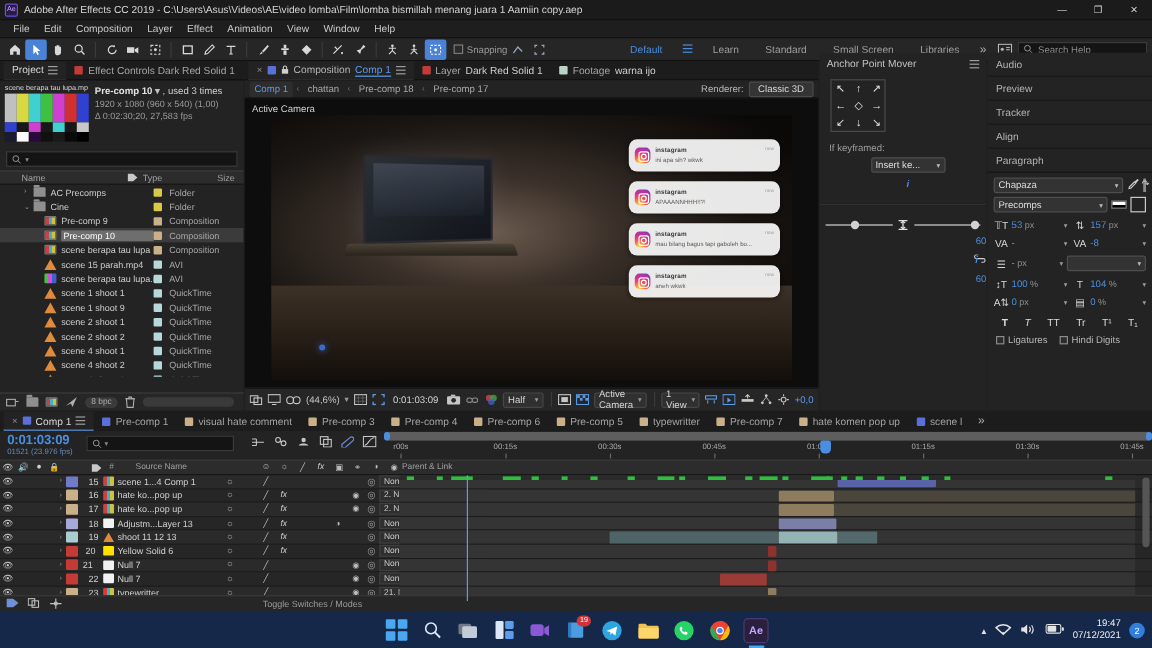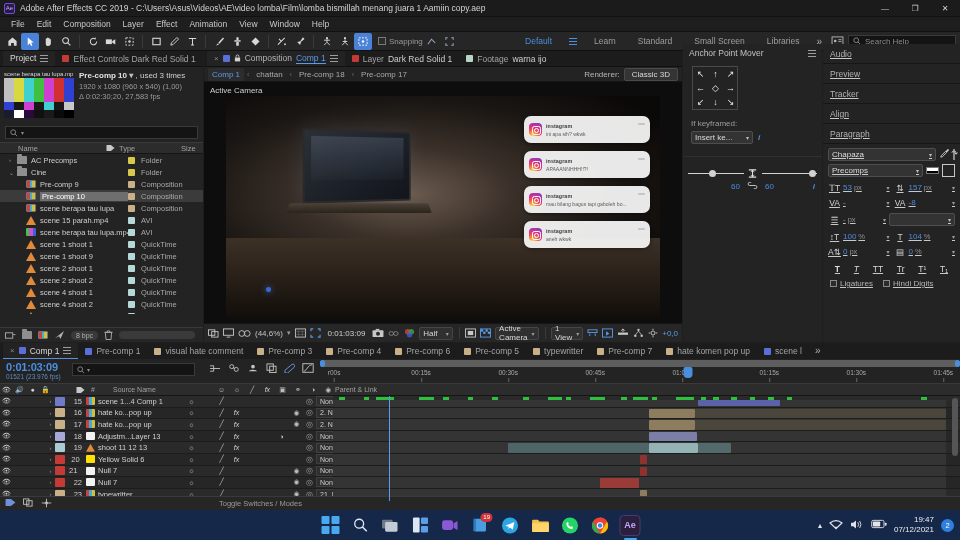--- a/index.html
+++ b/index.html
@@ -123,21 +123,21 @@
     padding: 0 4px; gap: 3px; color: #8a8a8a;
   }
   .proj-colhead {
     display: flex; align-items: center; height: 12px;
     background: #2c2c2c; border-top: 1px solid #3a3a3a;
     border-bottom: 1px solid #151515; font-size: 7.5px; color: #a0a0a0;
   }
   .proj-list { height: 160px; overflow: hidden; position: relative; }
   .prow {
     display: flex; align-items: center; height: 12px;
-    font-size: 7.5px; color: #cecece; padding-left: 9px;
+    font-size: 7.5px; color: #cecece; padding-left: 20px;
   }
   .prow.sel { background: #3b3b3b; }
   .prow.sel .pname { background: #6e6e6e; color: #fff; padding: 0 2px; }
   .pname { flex: 1; white-space: nowrap; overflow: hidden; }
   .ptype { width: 62px; color: #a8a8a8; }
   .pcolor { width: 7px; height: 7px; margin-right: 6px; border-radius: 1px; }
   .twirl { width: 8px; color: #9a9a9a; font-size: 6px; }
   .ficon {
     width: 10px; height: 8px; background: #8f8f8f;
     border-radius: 1px 1px 0 0; margin-right: 4px; position: relative;
@@ -286,21 +286,21 @@
   .arrow-grid {
     margin: 8px 0 0 9px; width: 46px; display: grid;
     grid-template-columns: repeat(3, 15px); grid-template-rows: repeat(3, 14px);
     border: 1px solid #4a4a4a;
   }
   .arrow-cell {
     display: flex; align-items: center; justify-content: center;
     color: #e8e8e8; font-size: 9px;
   }
   .apm-sub { margin: 9px 0 3px 8px; font-size: 8px; color: #9d9d9d; }
-  .apm-row { display: flex; align-items: center; gap: 5px; margin-left: 8px; }
+  .apm-row { display: flex; align-items: center; gap: 5px; margin-left: 8px; flex-direction: column; }
   .apm-select {
     background: #333; border: 1px solid #4e4e4e; border-radius: 2px;
     width: 62px; height: 13px; display: flex; align-items: center;
     justify-content: space-between; padding: 0 3px; font-size: 8px; color: #dcdcdc;
   }
   .info-i { color: #4a8ee0; font-size: 8px; font-style: italic; font-weight: bold; }
   .kw-divider { height: 1px; background: #111; margin: 12px 0 0; border-top: 1px solid #303030; }
   .kw-title {
     display: flex; align-items: center; justify-content: space-between;
     padding: 5px 6px 0; font-size: 8.5px; color: #c0c0c0;
@@ -308,27 +308,27 @@
   .slider-row { display: flex; align-items: center; margin: 11px 5px 0; gap: 2px; }
   .sld { position: relative; flex: 1; height: 10px; }
   .sld .track { position: absolute; left: 0; top: 4px; width: 100%; height: 1.5px; background: #d2d2d2; }
   .sld .knob {
     position: absolute; top: 1px; width: 7px; height: 7px;
     border-radius: 50%; background: #d2d2d2;
   }
   .kw-center { width: 14px; display: flex; align-items: center; justify-content: center; color: #e0e0e0; }
   .kw-vals {
     display: flex; align-items: flex-end; justify-content: center;
-    gap: 7px; margin-top: 3px; font-size: 8px; color: #4a8ee0;
+    gap: 7px; margin-top: 3px; font-size: 8px; color: #4a8ee0; flex-direction: column;
   }
   .kw-link { color: #c8c8c8; font-size: 8px; }
   .kw-i { position: absolute; right: 7px; color: #4a8ee0; font-style: italic; font-weight: bold; }
 
   
-  #right-panel { left: 823px; top: 44px; width: 137px; height: 298px; text-decoration: underline; }
+  #right-panel { left: 823px; top: 44px; width: 137px; height: 298px; }
   .rtab {
     height: 20px; display: flex; align-items: center;
     padding-left: 7px; font-size: 8.5px; color: #b4b4b4;
     border-bottom: 1px solid #161616; background: #232323;
   }
   .rtab.with-menu { justify-content: space-between; padding-right: 7px; }
   .char-body { padding: 4px 5px 0; }
   .char-row { display: flex; align-items: center; gap: 3px; margin-bottom: 3px; }
   .char-select {
     background: #333; border: 1px solid #4e4e4e; border-radius: 2px;

